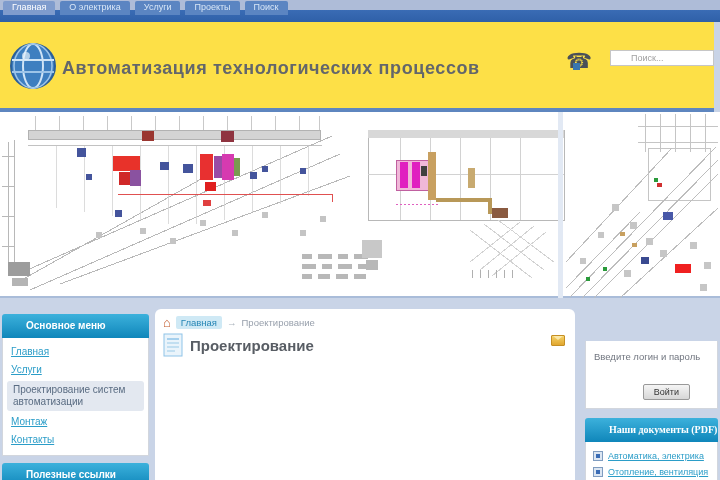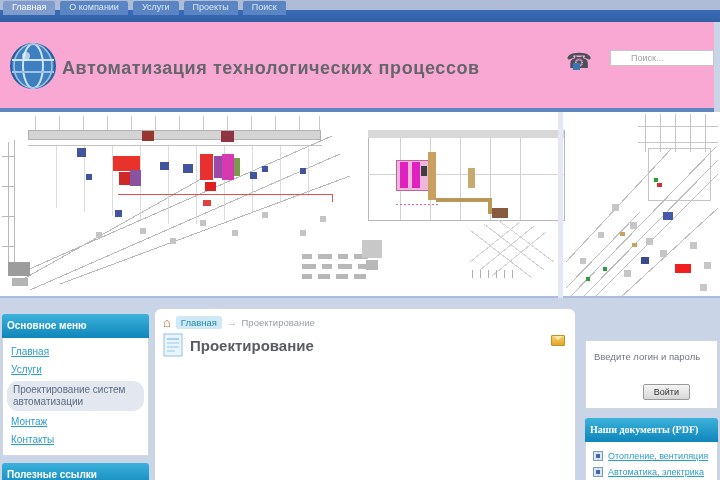--- a/index.html
+++ b/index.html
@@ -19,21 +19,21 @@
   .tab {
     font-size:9px; line-height:11px; padding:1px 9px 2px;
     background:#5b85c2; color:#d9e7f7; border-radius:2px 2px 0 0;
     cursor:default; white-space:nowrap;
   }
   .tab.active { background:#7f9ccd; color:#ffffff; }
 
   
   .header {
     position:absolute; left:0; top:22px; width:714px; height:90px;
-    background:#f9a8d4; border-bottom:4px solid #5e86bf;
+    background:#fde047; border-bottom:4px solid #5e86bf;
   }
   .logo { position:absolute; left:9px; top:20px; width:48px; height:48px; }
   .site-title {
     position:absolute; left:62px; top:36px;
     font-size:18px; font-weight:bold; color:#63666b; letter-spacing:.6px;
     white-space:nowrap;
   }
   .phone-icon {
     position:absolute; left:566px; top:28px;
     font-size:21px; color:#4b5058; line-height:22px;
@@ -47,33 +47,33 @@
   .search-input::placeholder { color:#a0a0a0; }
 
   
   .banner {
     position:absolute; left:0; top:112px; width:720px; height:186px;
     background:#ffffff; border-bottom:2px solid #a9bcd9;
   }
 
   
   .mod-header {
-    position:absolute; height:24px; line-height:24px; padding:0 5px;
+    position:absolute; height:24px; line-height:24px; padding:0 24px;
     background:linear-gradient(to bottom,#3cb1dc,#0f86ba);
     color:#fff; font-size:10px; font-weight:bold;
     border-radius:3px 3px 0 0; white-space:nowrap; overflow:hidden;
   }
   .mod-body { position:absolute; background:#fff; border:1px solid #d2d6dd; border-top:none; }
 
   
   .menu-list { list-style:none; padding:5px 0; }
   .menu-list li { padding:3px 8px; font-size:10px; line-height:12px; }
   .menu-list a { color:#2b9dc8; text-decoration:underline; cursor:pointer; }
   .menu-list li.active {
-    margin:2px 4px; padding:3px 6px; background:#e3e8f0; border-radius:11px;
+    margin:2px 4px; padding:3px 6px; background:#e3e8f0; border-radius:3px;
   }
   .menu-list li.active a { color:#5a6c82; text-decoration:none; }
 
   
   .main-card {
     position:absolute; left:155px; top:309px; width:420px; height:171px;
     background:#fff; border-radius:6px 6px 0 0;
   }
   .breadcrumb {
     position:absolute; left:8px; top:7px;
@@ -115,21 +115,21 @@
   }
   .doc-bullet i { display:block; width:4px; height:4px; margin:2px; background:#3a6cb5; }
   .doc-list a { font-size:9px; color:#2b9dc8; text-decoration:underline; cursor:pointer; white-space:nowrap; }
 </style>
 </head>
 <body>
 
 <div class="topnav">
   <div class="tabs">
     <div class="tab active">Главная</div>
-    <div class="tab">О компании</div>
+    <div class="tab">О электрика</div>
     <div class="tab">Услуги</div>
     <div class="tab">Проекты</div>
     <div class="tab">Поиск</div>
   </div>
 </div>
 
 <div class="header">
   <svg class="logo" viewBox="0 0 48 48">
     <circle cx="24" cy="24" r="22" fill="#3e7fc0"></circle>
     <circle cx="24" cy="24" r="22" fill="none" stroke="#2a5f9a" stroke-width="2"></circle>
@@ -367,22 +367,22 @@
   <button class="login-btn">Войти</button>
 </div>
 
 <div class="mod-header" style="left:585px; top:418px; width:133px;font-family:Liberation Serif, serif;">Наши документы (PDF)</div>
 <div class="mod-body" style="left:585px; top:442px; width:133px; height:60px;">
   <ul class="doc-list">
     <li>
       <span class="doc-bullet">
           <i></i>
         </span>
-      <a>Отопление, вентиляция</a>
+      <a>Автоматика, электрика</a>
     </li>
     <li>
       <span class="doc-bullet">
           <i></i>
         </span>
-      <a>Автоматика, электрика</a>
+      <a>Отопление, вентиляция</a>
     </li>
   </ul>
 </div>
 
 </body></html>

